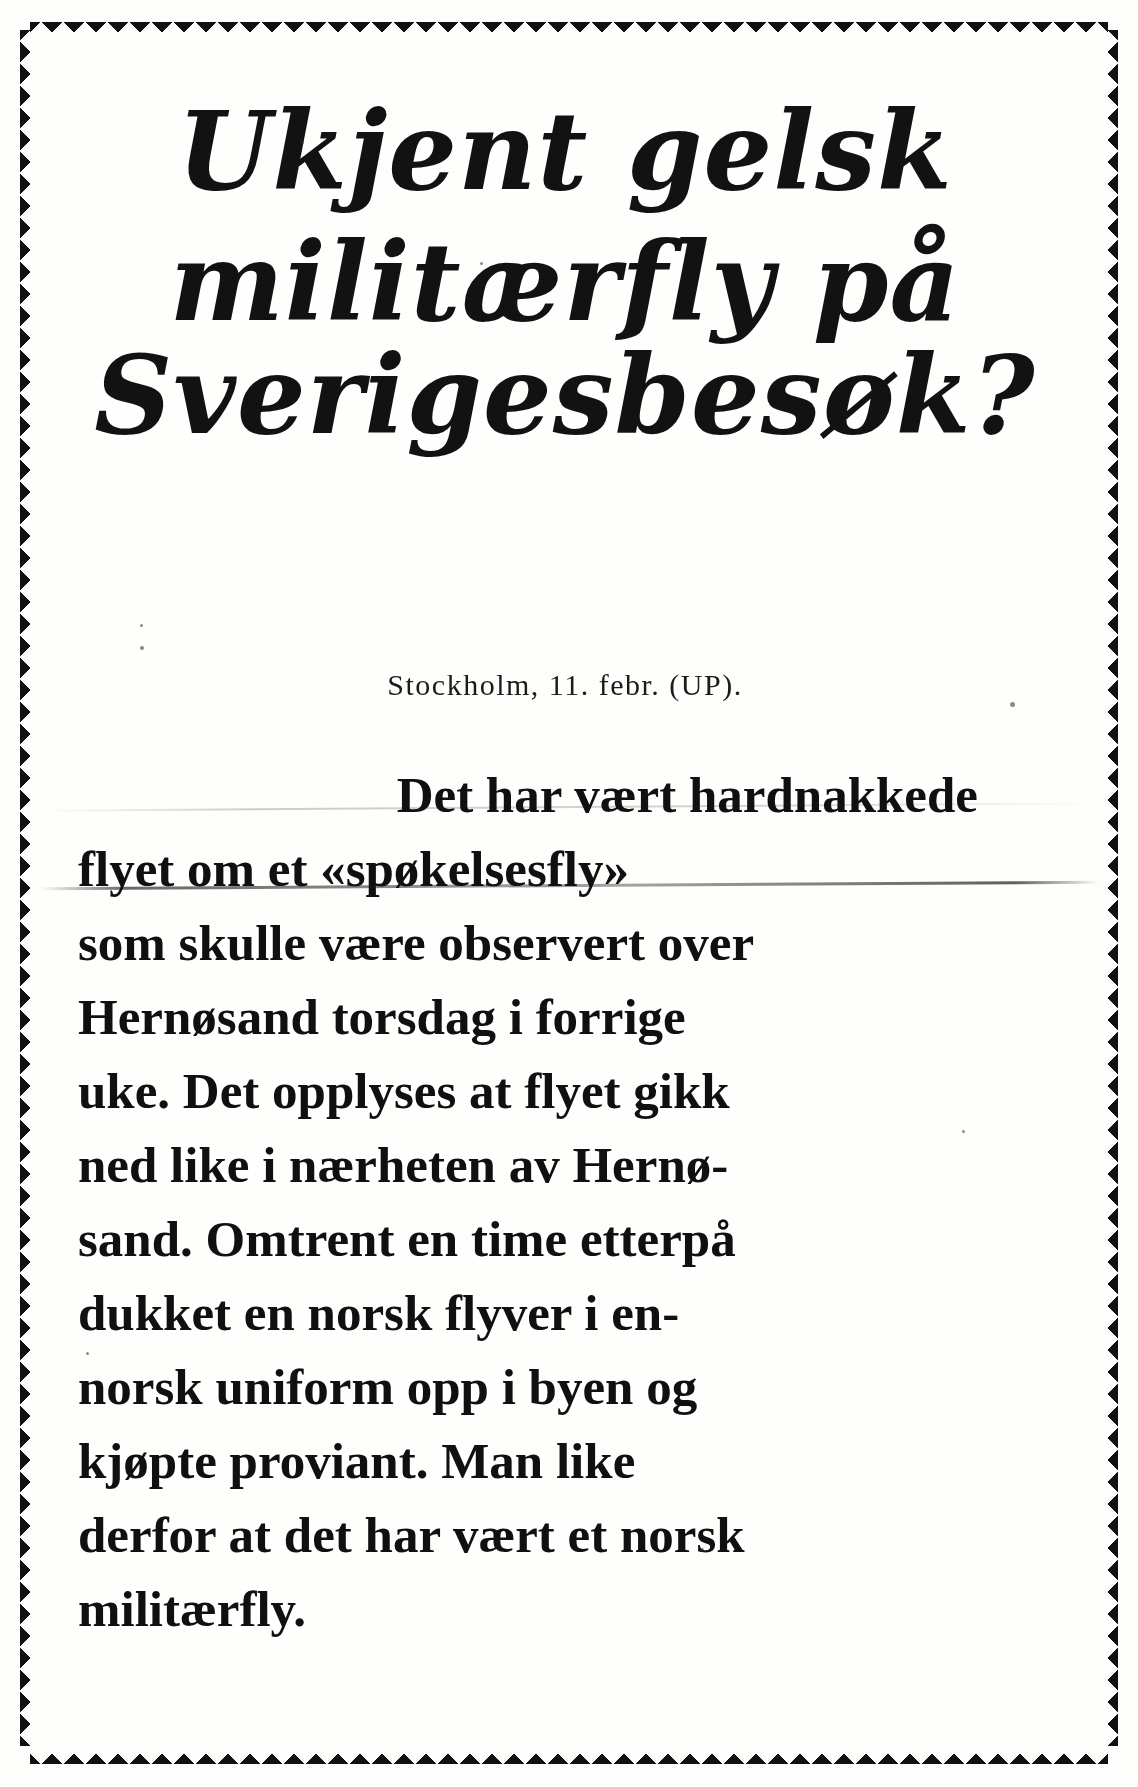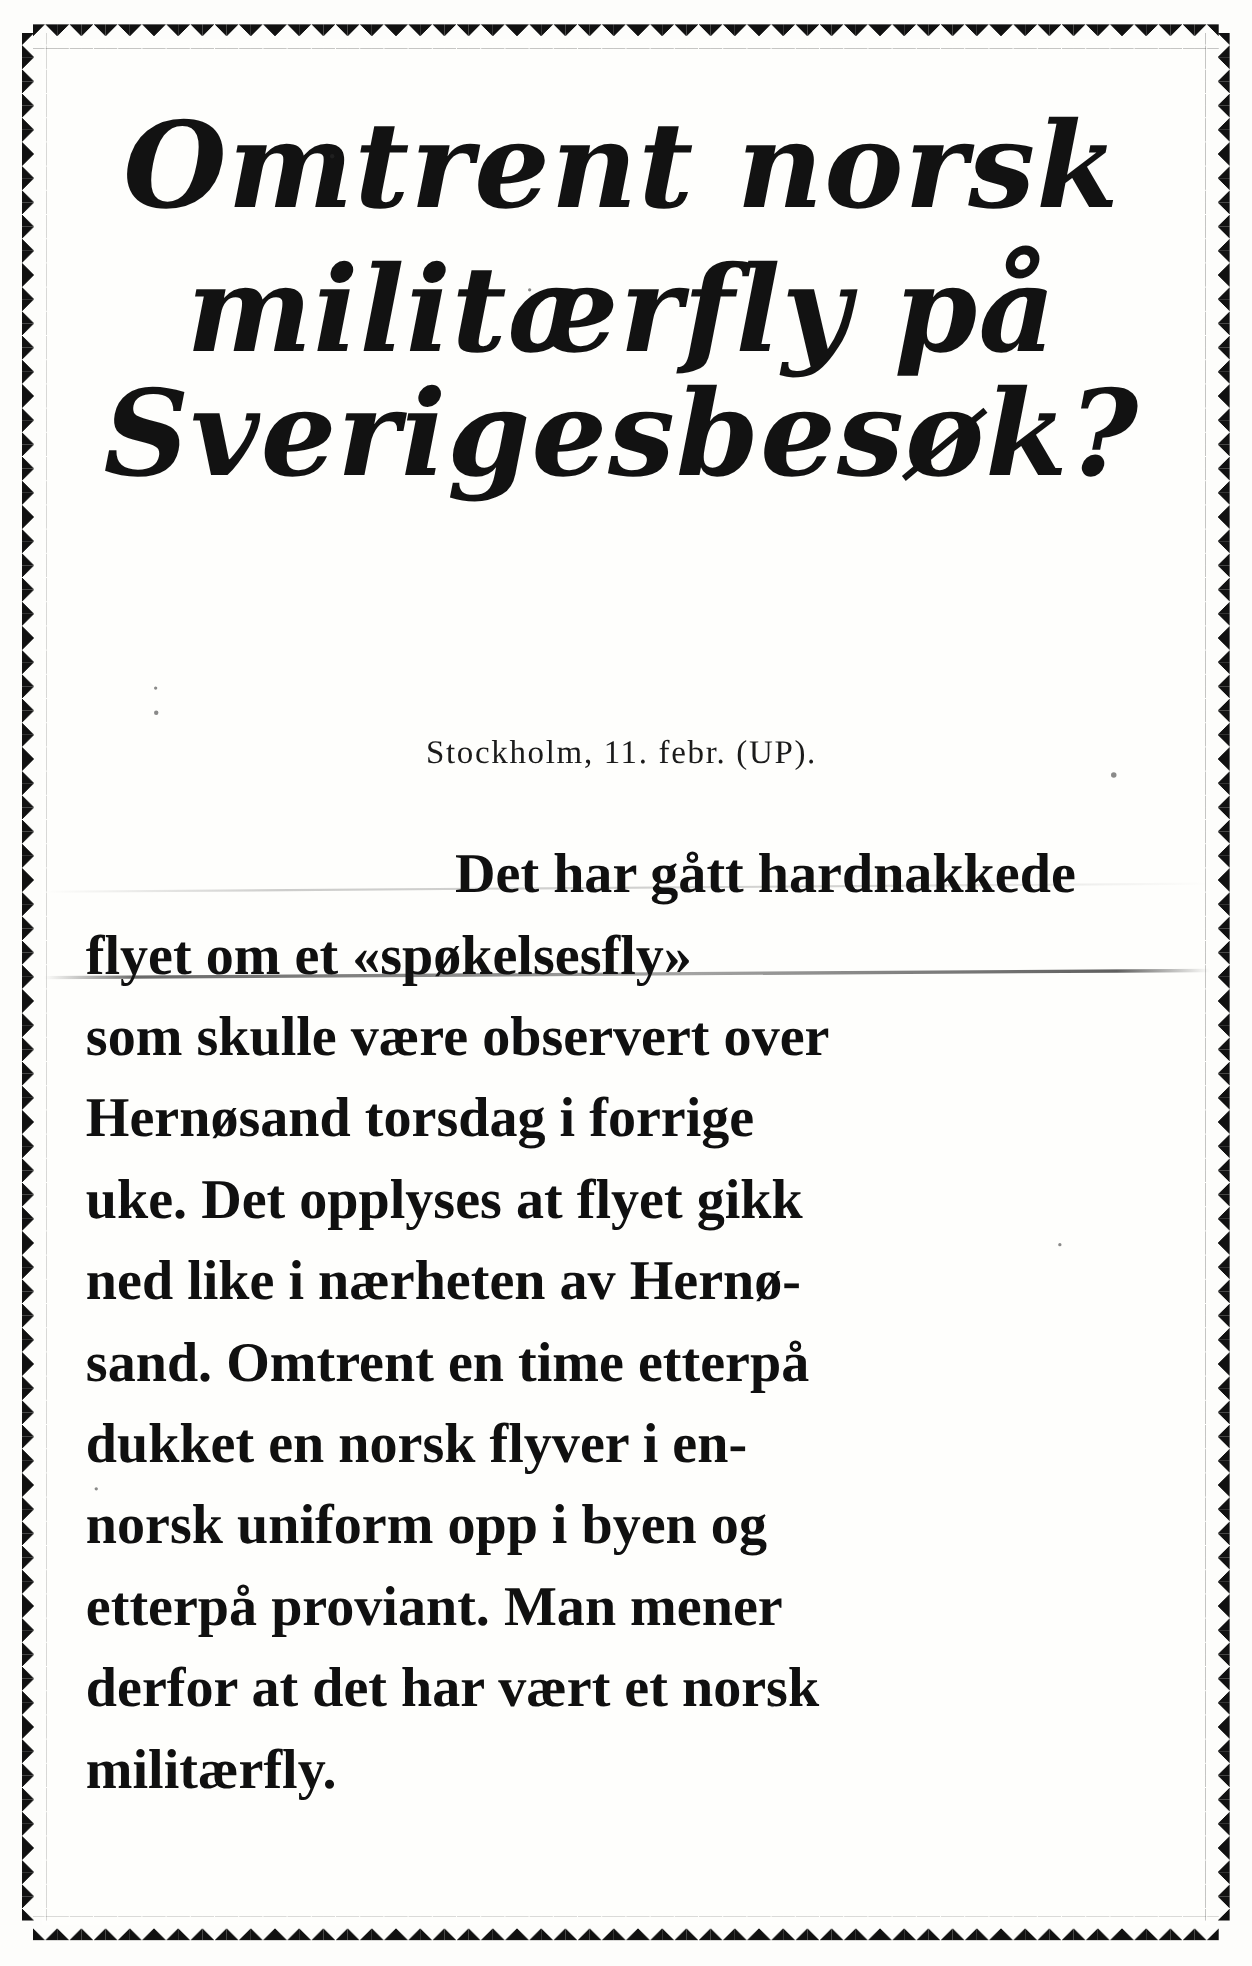--- a/index.html
+++ b/index.html
@@ -178,41 +178,41 @@
 <div id="clipping">
 
   <div class="paper"></div>
 
   <div class="zig zig-top"></div>
   <div class="zig zig-bottom"></div>
   <div class="zig zig-left"></div>
   <div class="zig zig-right"></div>
 
   <div class="headline">
-    <span class="hl-line hl1">Omtrent norsk</span>
+    <span class="hl-line hl1">Ukjent gelsk</span>
     <span class="hl-line hl2">militærfly på</span>
     <span class="hl-line hl3">Sverigesbesøk?</span>
   </div>
 
   <div class="dateline">Stockholm, 11. febr. (UP).</div>
 
   <div class="body-text">
     <span class="ln j first">
       <span class="indent"></span>
-        <span>Det har gått hardnakkede</span>
+        <span>Det har vært hardnakkede</span>
     </span>
     <span class="ln">flyet om et «spøkelsesfly»</span>
     <span class="ln">som skulle være observert over</span>
     <span class="ln">Hernøsand torsdag i forrige</span>
     <span class="ln">uke. Det opplyses at flyet gikk</span>
     <span class="ln">ned like i nærheten av Hernø-</span>
     <span class="ln">sand. Omtrent en time etterpå</span>
     <span class="ln">dukket en norsk flyver i en-</span>
     <span class="ln">norsk uniform opp i byen og</span>
-    <span class="ln">etterpå proviant. Man mener</span>
+    <span class="ln">kjøpte proviant. Man like</span>
     <span class="ln">derfor at det har vært et norsk</span>
     <span class="ln">militærfly.</span>
   </div>
 
   <div class="crease2"></div>
   <div class="crease"></div>
 
   <div class="speck" style="left:300px;top:140px;width:4px;height:4px;"></div>
   <div class="speck" style="left:480px;top:262px;width:3px;height:3px;"></div>
   <div class="speck" style="left:140px;top:646px;width:4px;height:4px;"></div>

